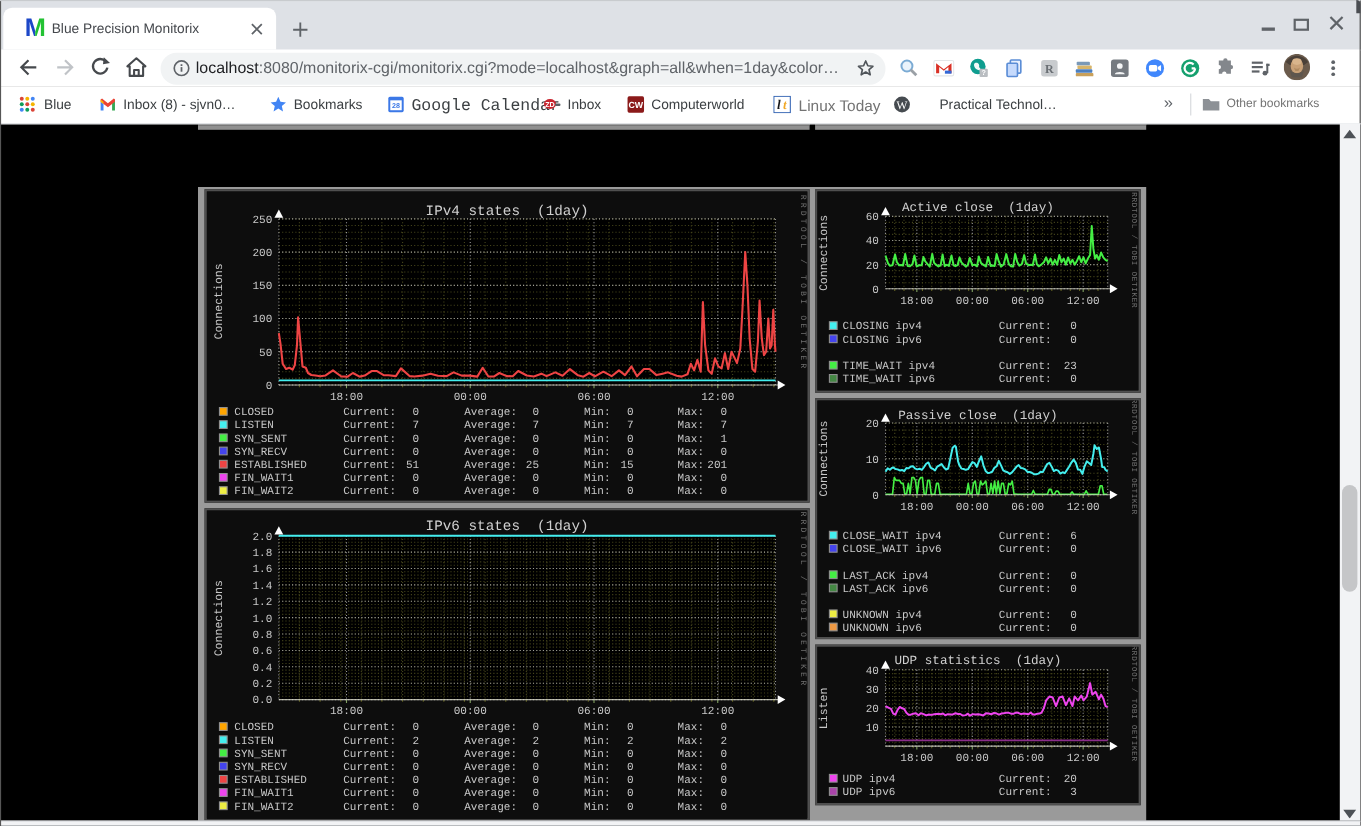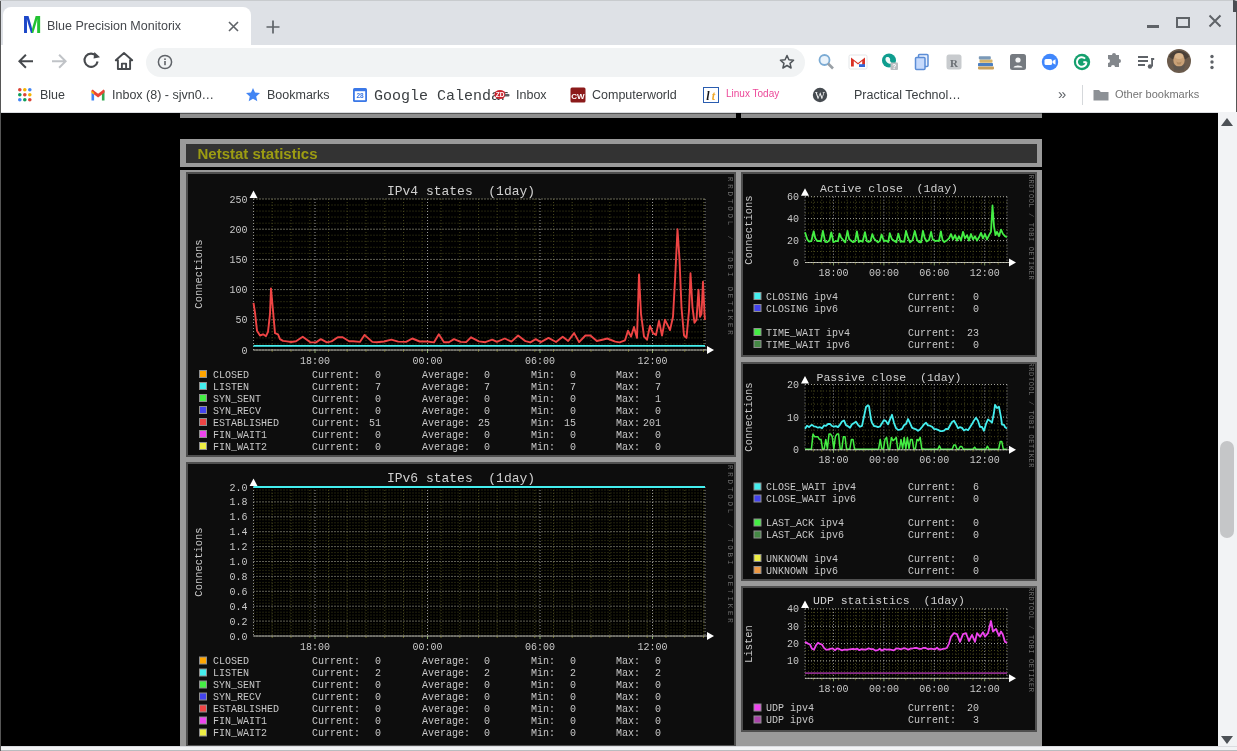--- a/index.html
+++ b/index.html
@@ -4,25 +4,20 @@
 html,body{margin:0;padding:0;}
 body{width:1237px;height:751px;overflow:hidden;position:relative;background:#000;font-family:"Liberation Sans",sans-serif;}
 #win{position:absolute;left:0;top:0;width:1237px;height:751px;}
 #pagearea{position:absolute;left:0;top:112px;width:1237px;height:639px;background:#000;}
 </style></head>
 <body>
 <div id="win">
 <div id="pagearea"></div>
 <div style="position:absolute;left:180px;top:112px;width:556px;height:3.5px;background:#909090;border-top:2px solid #565656"></div>
     <div style="position:absolute;left:741px;top:112px;width:301px;height:3.5px;background:#909090;border-top:2px solid #565656"></div>
-    <div style="position:absolute;left:180px;top:139px;width:862px;height:28px;background:#9A9A9A;box-sizing:border-box">
-      <div style="position:absolute;left:5.5px;top:4.5px;right:5px;height:19px;background:#333333">
-        <div style="font-family:'Liberation Sans',sans-serif;font-weight:bold;font-size:15px;color:#9C9C12;position:absolute;left:12px;top:1px">Netstat statistics</div>
-      </div>
-    </div>
     <div style="position:absolute;left:180px;top:170px;width:862px;height:576px;background:#9A9A9A"></div>
     <div style="position:absolute;left:186px;top:172px;width:550px;height:285px;background:#0D0D0D;border:2px solid #4F4F4F;box-sizing:border-box">
       <svg width="546" height="281" viewBox="0 0 546 281" style="position:absolute;left:0;top:0">
         <rect x="0" y="0" width="546" height="281" fill="#0D0D0D"></rect>
         <rect x="65.5" y="25" width="451.5" height="151" fill="#000000"></rect>
         <line x1="65.5" y1="170.0" x2="517.0" y2="170.0" stroke="#45451B" stroke-opacity="1.0" stroke-width="1" stroke-dasharray="1 2"></line>
         <line x1="65.5" y1="163.9" x2="517.0" y2="163.9" stroke="#45451B" stroke-opacity="1.0" stroke-width="1" stroke-dasharray="1 2"></line>
         <line x1="65.5" y1="157.9" x2="517.0" y2="157.9" stroke="#45451B" stroke-opacity="1.0" stroke-width="1" stroke-dasharray="1 2"></line>
         <line x1="65.5" y1="151.8" x2="517.0" y2="151.8" stroke="#45451B" stroke-opacity="1.0" stroke-width="1" stroke-dasharray="1 2"></line>
         <line x1="65.5" y1="145.8" x2="517.0" y2="145.8" stroke="#45451B" stroke-opacity="1.0" stroke-width="1" stroke-dasharray="1 2"></line>
@@ -790,20 +785,21 @@
       </svg></div>
     <div style="position:absolute;left:113px;top:50px"><svg width="22" height="22" viewBox="0 0 22 22" style="">
         <path d="M11 3 L2.8 10.3 H4.9 V19 H17.1 V10.3 H19.2 Z M8.9 19 V13.6 H13.1 V19" fill="none" stroke="#46494D" stroke-width="1.9" stroke-linejoin="round"></path>
       </svg></div>
     <div style="position:absolute;left:146px;top:47.5px;width:659px;height:29px;background:#F1F3F4;border-radius:14.5px"></div>
     <div style="position:absolute;left:157px;top:54px"><svg width="16" height="16" viewBox="0 0 16 16" style="">
         <circle cx="8" cy="8" r="6.6" fill="none" stroke="#5F6368" stroke-width="1.5"></circle>
         <rect x="7.2" y="7" width="1.6" height="4.2" fill="#5F6368"></rect>
         <rect x="7.2" y="4.4" width="1.6" height="1.6" fill="#5F6368"></rect>
       </svg></div>
+    <div style="position:absolute;left:178px;top:54px;font-family:'Liberation Sans',sans-serif;font-size:14.5px;color:#5F6368;white-space:nowrap"><span style="color:#202124">localhost</span>:8080/monitorix-cgi/monitorix.cgi?mode=localhost&amp;graph=all&amp;when=1day&amp;color…</div>
     <div style="position:absolute;left:779px;top:54px"><svg width="16" height="16" viewBox="0 0 20 20">
         <path d="M10 1.8 L12.4 7.2 L18.2 7.8 L13.8 11.7 L15.1 17.5 L10 14.4 L4.9 17.5 L6.2 11.7 L1.8 7.8 L7.6 7.2 Z" fill="none" stroke="#50555A" stroke-width="1.9" stroke-linejoin="round"></path>
       </svg></div>
     <div style="position:absolute;left:816px;top:52px"><svg width="20" height="20" viewBox="0 0 20 20" style="">
         <circle cx="8.5" cy="8" r="5" fill="#EAF3FB" stroke="#7BABD4" stroke-width="1.8"></circle>
         <path d="M12 11.5 L17 16.5" stroke="#9AA0A6" stroke-width="2.6"></path>
       </svg></div>
     <div style="position:absolute;left:848px;top:52px"><svg width="20" height="20" viewBox="0 0 20 20" style="">
         <rect x="1" y="3" width="18" height="14" rx="1.5" fill="#fff" stroke="#E3E6E8"></rect>
         <path d="M3 5.5 v9 h2.8 v-5.5 l4.2 3.4 4.2-3.4 v5.5 H17 v-9 l-7 5.4 Z" fill="#D93025"></path>
@@ -907,21 +903,21 @@
     <div style="position:absolute;left:570px;top:87px;width:16px;height:16px"><svg width="16" height="16" viewBox="0 0 16 16" style="">
         <rect x="0.5" y="0.5" width="15" height="15" rx="1.5" fill="#8B1A1A"></rect>
         <text x="8" y="11.5" font-size="8" fill="#fff" font-family="Liberation Sans" text-anchor="middle" font-weight="bold">CW</text>
       </svg></div>
     <div style="position:absolute;left:592px;top:88px;font-family:'Liberation Sans',sans-serif;font-size:12.5px;color:#3C4043">Computerworld</div>
     <div style="position:absolute;left:703px;top:87px;width:16px;height:16px"><svg width="16" height="16" viewBox="0 0 16 16" style="">
         <rect x="0.5" y="0.5" width="15" height="15" fill="#fff" stroke="#2A5DB0"></rect>
         <text x="5" y="12.5" font-size="12" fill="#15171A" font-family="Liberation Serif" text-anchor="middle" font-weight="bold" font-style="italic">l</text>
         <text x="10.5" y="12.5" font-size="12" fill="#F0A828" font-family="Liberation Serif" text-anchor="middle" font-weight="bold" font-style="italic">t</text>
       </svg></div>
-    <div style="position:absolute;left:726px;top:88px;font-family:'Liberation Sans',sans-serif;font-size:10px;color:#ec4899">Linux Today</div>
+    <div style="position:absolute;left:726px;top:88px;font-family:'Liberation Sans',sans-serif;font-size:14px;color:#737373">Linux Today</div>
     <div style="position:absolute;left:812px;top:87px;width:16px;height:16px"><svg width="16" height="16" viewBox="0 0 16 16" style="">
         <circle cx="8" cy="8" r="7.2" fill="#464B50"></circle>
         <text x="8" y="11.8" font-size="10.5" fill="#fff" font-family="Liberation Serif" text-anchor="middle">W</text>
       </svg></div>
     <div style="position:absolute;left:854px;top:88px;font-family:'Liberation Sans',sans-serif;font-size:12.5px;color:#3C4043">Practical Technol…</div>
     <div style="position:absolute;left:1058px;top:85px;font-family:'Liberation Sans',sans-serif;font-size:15px;color:#5F6368">»</div>
     <div style="position:absolute;left:1082px;top:85px;width:1px;height:20px;background:#D5D8DB"></div>
     <div style="position:absolute;left:1092px;top:87px;width:16px;height:16px"><svg width="18" height="16" viewBox="0 0 18 16" style="">
         <path d="M1.5 3 h5.5 l1.8 2 h7.7 v8.5 h-15 Z" fill="#8D9196"></path>
       </svg></div>

